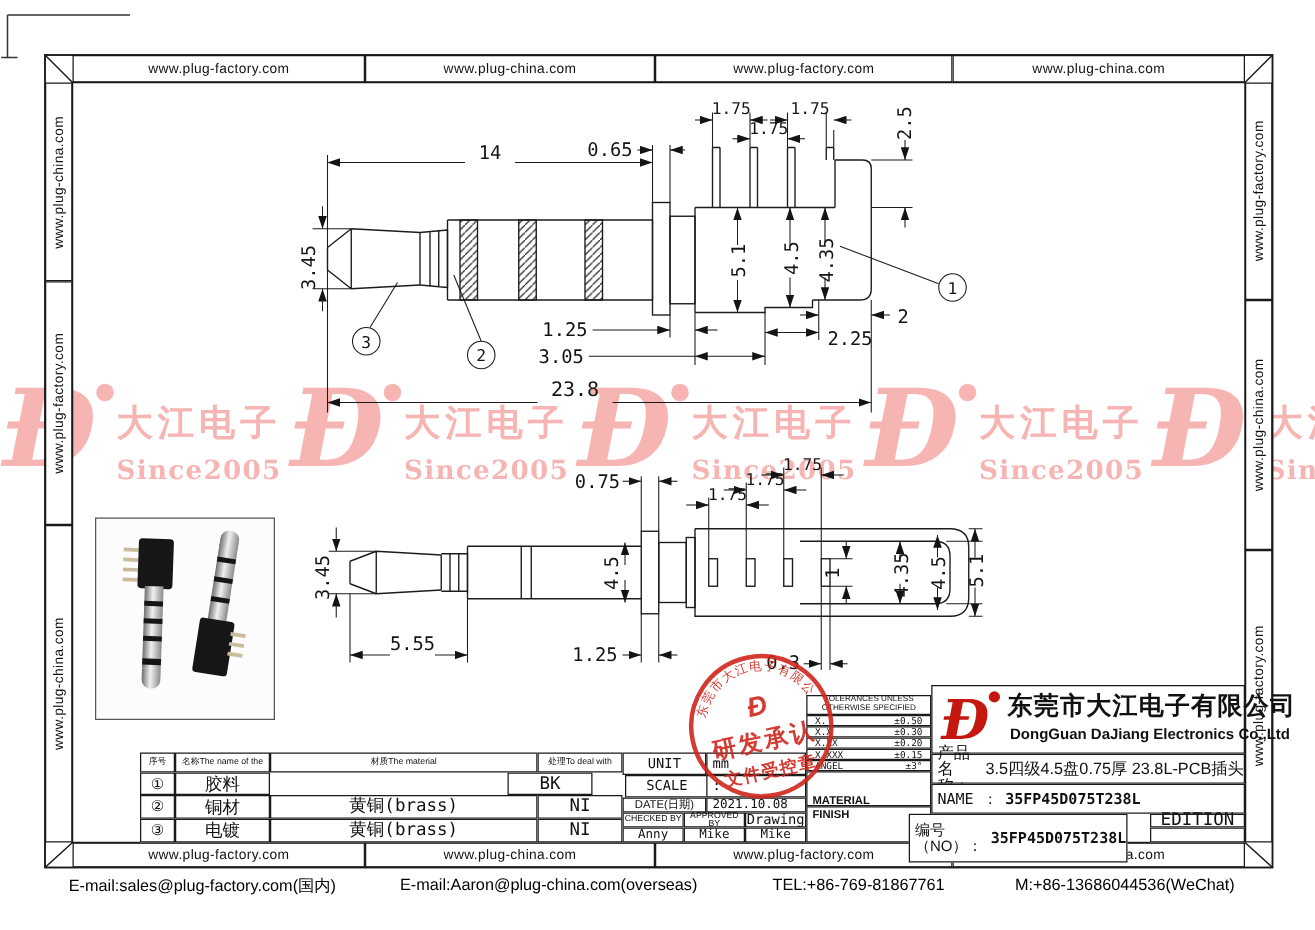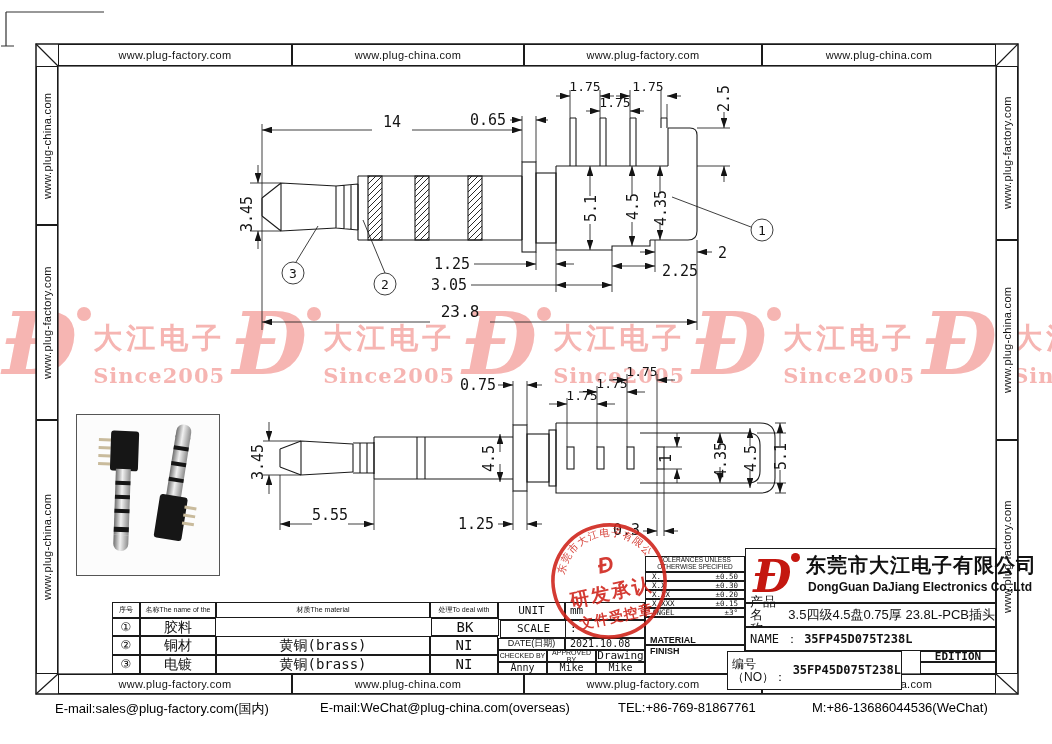--- a/index.html
+++ b/index.html
@@ -294,21 +294,21 @@
     </div>
   </div>
 
   <div class="tc" style="left:112px;top:602px;width:28px;height:16px;font-size:7px">序号</div>
   <div class="tc" style="left:140px;top:602px;width:76px;height:16px;font-size:7px">名称The name of the</div>
   <div class="tc" style="left:216px;top:602px;width:214px;height:16px;font-size:7px">材质The material</div>
   <div class="tc" style="left:430px;top:602px;width:68px;height:16px;font-size:7px">处理To deal with</div>
 
   <div class="tc" style="left:112px;top:618px;width:28px;height:18px;font-size:12px">①</div>
   <div class="tc" style="left:140px;top:618px;width:76px;height:18px;font-size:14px">胶料</div>
-  <div class="tc mono" style="left:431px;top:618px;width:68px;height:18px;font-size:14px">BK</div>
+  <div class="tc mono" style="left:406px;top:618px;width:68px;height:18px;font-size:14px">BK</div>
 
   <div class="tc" style="left:112px;top:636px;width:28px;height:19px;font-size:12px">②</div>
   <div class="tc" style="left:140px;top:636px;width:76px;height:19px;font-size:14px">铜材</div>
   <div class="tc mono" style="left:216px;top:636px;width:214px;height:19px;font-size:14px">黄铜(brass)</div>
   <div class="tc mono" style="left:430px;top:636px;width:68px;height:19px;font-size:14px">NI</div>
 
   <div class="tc" style="left:112px;top:655px;width:28px;height:19px;font-size:12px">③</div>
   <div class="tc" style="left:140px;top:655px;width:76px;height:19px;font-size:14px">电镀</div>
   <div class="tc mono" style="left:216px;top:655px;width:214px;height:19px;font-size:14px">黄铜(brass)</div>
   <div class="tc mono" style="left:430px;top:655px;width:68px;height:19px;font-size:14px">NI</div>
@@ -363,32 +363,32 @@
     <span style="margin-left:8px;white-space:nowrap">3.5四级4.5盘0.75厚 23.8L-PCB插头</span>
   </div>
   <div class="tc lt mono" style="left:745px;top:627px;width:251px;height:24px;font-size:12px">
     <span>NAME ：</span>
     <span style="margin-left:6px;font-weight:bold">35FP45D075T238L</span>
   </div>
   <div class="tc lt" style="left:727px;top:651px;width:175px;height:39px;font-size:12px">
     <span>编号（NO）：</span>
     <span class="mono" style="margin-left:4px;font-weight:bold;font-size:12px">35FP45D075T238L</span>
   </div>
-  <div class="tc mono" style="left:920px;top:651px;width:76px;height:11px;font-size:11px;font-weight:bold">EDITION</div>
+  <div class="tc mono" style="left:920px;top:651px;width:76px;height:11px;font-size:14px;font-weight:normal">EDITION</div>
   <div class="tc" style="left:920px;top:662px;width:76px;height:12px"></div>
 
   <svg id="stamp" width="140" height="134" viewBox="540 514 140 134">
     <g transform="rotate(-12 609 581)">
       <circle cx="609" cy="581" r="56" fill="none" stroke="#d0261d" stroke-width="3.6"></circle>
       <path id="arcp" d="M566.7,565.6 A45,45 0 0 1 651.3,565.6" fill="none"></path>
       <text font-size="10" letter-spacing="1"><textPath href="#arcp">东莞市大江电子有限公司</textPath></text>
       <text x="609" y="572" text-anchor="middle" font-size="22" font-weight="bold" font-family="DejaVu Serif,serif" font-style="italic">Đ</text>
       <text x="609" y="599" text-anchor="middle" font-size="19" font-weight="bold" letter-spacing="2">研发承认</text>
       <text x="609" y="622" text-anchor="middle" font-size="14" font-weight="bold" letter-spacing="1">文件受控章</text>
     </g>
   </svg>
 
   <span class="ft" style="left:55px">E-mail:sales@plug-factory.com(国内)</span>
-  <span class="ft" style="left:320px">E-mail:WeChat@plug-china.com(overseas)</span>
+  <span class="ft" style="left:320px">E-mail:Aaron@plug-china.com(overseas)</span>
   <span class="ft" style="left:618px">TEL:+86-769-81867761</span>
   <span class="ft" style="left:812px">M:+86-13686044536(WeChat)</span>
 
 </div>
 
 </body></html>

